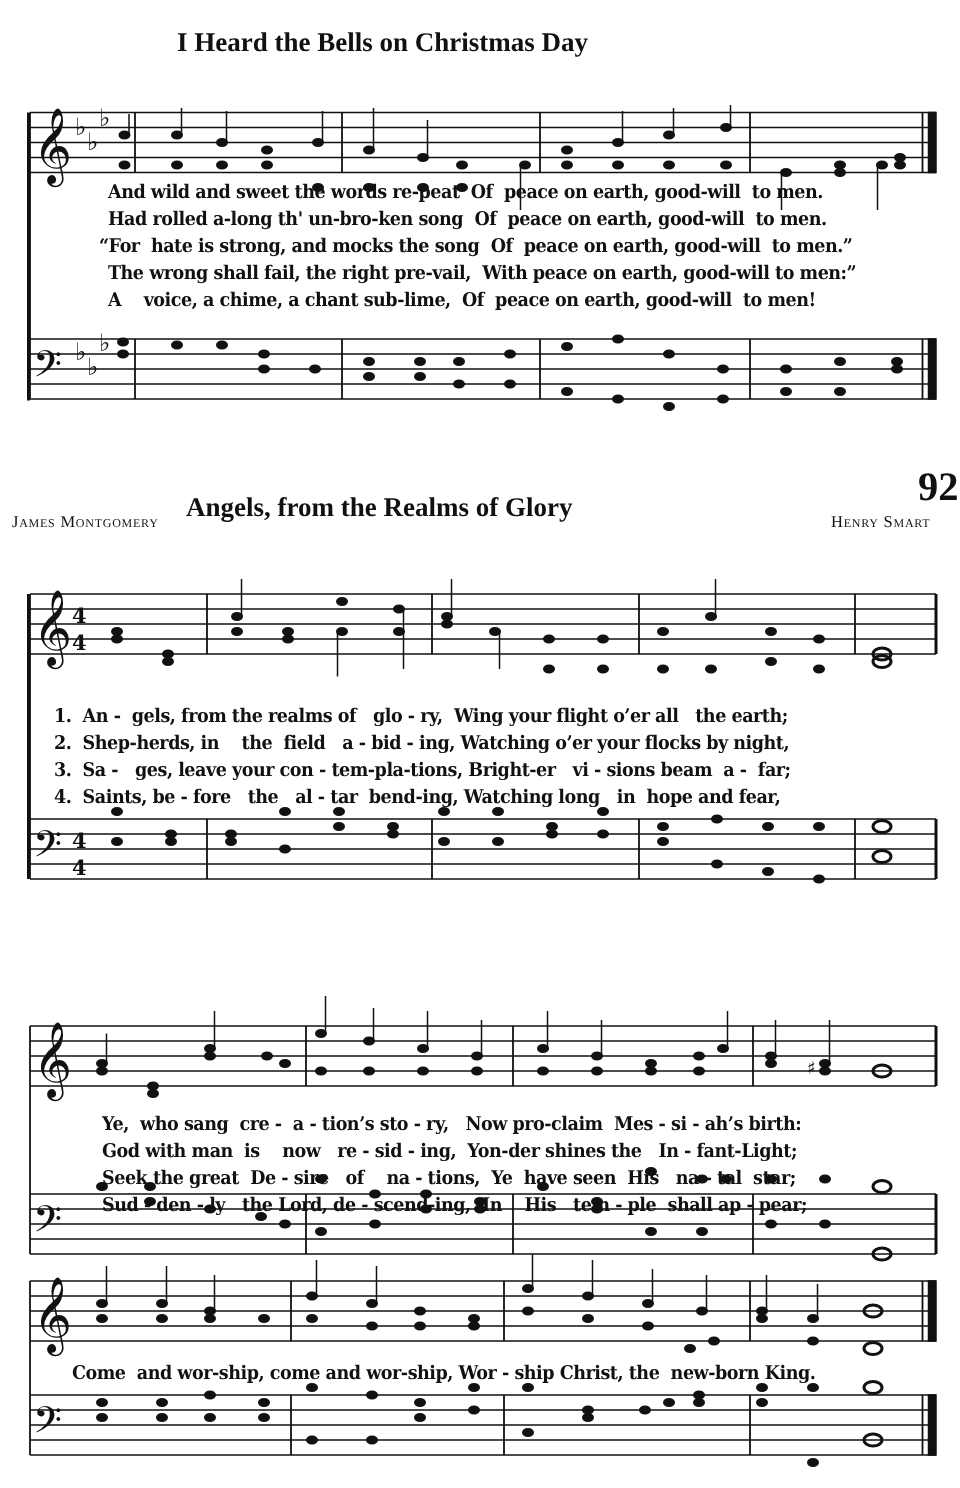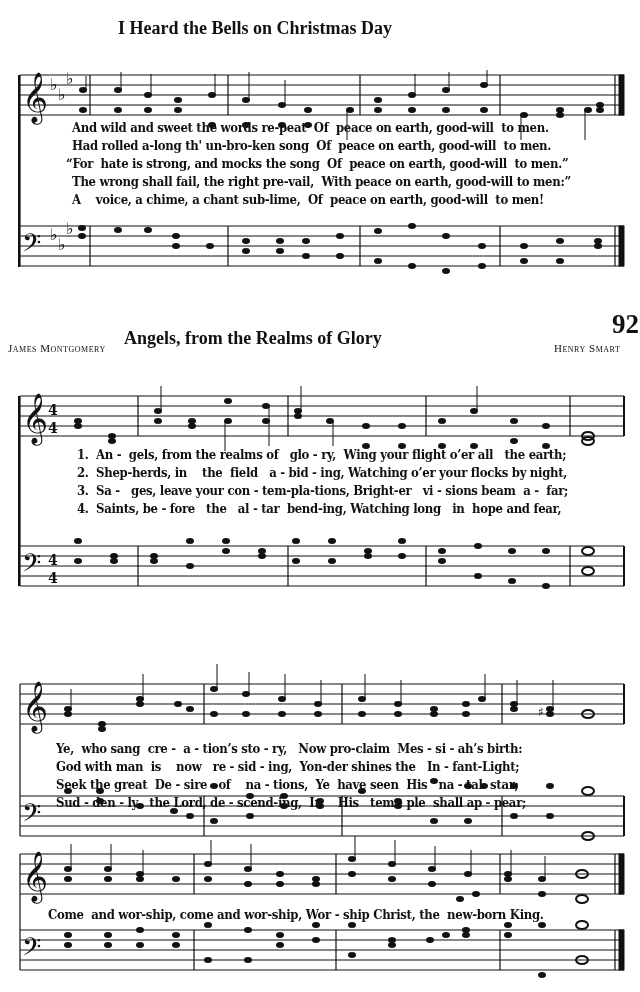--- a/index.html
+++ b/index.html
@@ -463,28 +463,28 @@
   <div class="lyr" style="margin-left:-6px;">“For  hate is strong, and mocks the song  Of  peace on earth, good-will  to men.”</div>
   <div class="lyr">The wrong shall fail, the right pre-vail,  With peace on earth, good-will to men:”</div>
   <div class="lyr">A    voice, a chime, a chant sub-lime,  Of  peace on earth, good-will  to men!</div>
 </div>
 
 <div class="abs title" style="left:124px;top:328px;">Angels, from the Realms of Glory</div>
 <div class="abs hymnno" style="left:592px;top:309px;">92</div>
 <div class="abs credit" style="left:8px;top:342px;">James Montgomery</div>
 <div class="abs credit" style="left:535px;top:342px;margin-left:19px;">Henry Smart</div>
 
-<div class="abs" style="left:36px;top:446px;margin-left:41px;">
+<div class="abs" style="left:36px;top:468px;">
   <div class="lyr">1.  An -  gels, from the realms of   glo - ry,  Wing your flight o’er all   the earth;</div>
   <div class="lyr">2.  Shep-herds, in    the  field   a - bid - ing, Watching o’er your flocks by night,</div>
   <div class="lyr">3.  Sa -   ges, leave your con - tem-pla-tions, Bright-er   vi - sions beam  a -  far;</div>
   <div class="lyr">4.  Saints, be - fore   the   al - tar  bend-ing, Watching long   in  hope and fear,</div>
 </div>
 
-<div class="abs" style="left:56px;top:740px;">
+<div class="abs" style="left:68px;top:740px;">
   <div class="lyr">Ye,  who sang  cre -  a - tion’s sto - ry,   Now pro-claim  Mes - si - ah’s birth:</div>
   <div class="lyr">God with man  is    now   re - sid - ing,  Yon-der shines the   In - fant-Light;</div>
   <div class="lyr">Seek the great  De - sire   of    na - tions,  Ye  have seen  His   na - tal  star;</div>
   <div class="lyr">Sud - den - ly   the Lord, de - scend-ing,  In    His   tem - ple  shall ap - pear;</div>
 </div>
 
 <div class="abs" style="left:48px;top:906px;">
   <div class="lyr">Come  and wor-ship, come and wor-ship, Wor - ship Christ, the  new-born King.</div>
 </div>
 

